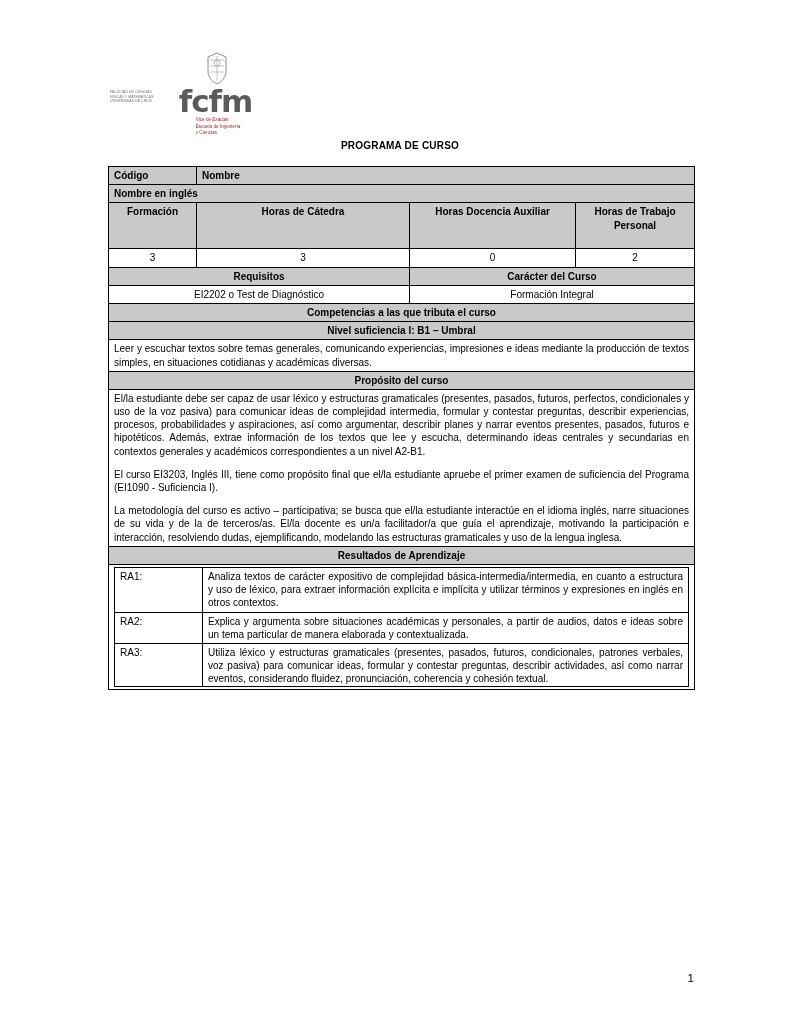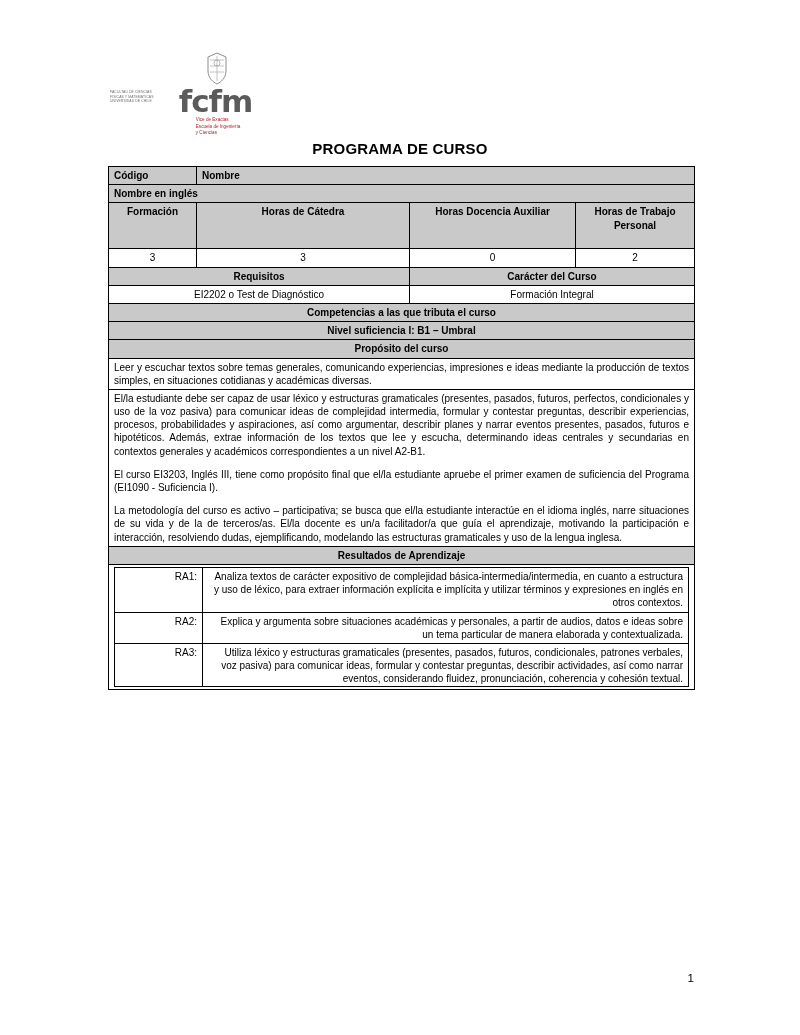--- a/index.html
+++ b/index.html
@@ -64,21 +64,21 @@
     line-height: 1.35;
     letter-spacing: .1px;
   }
   
   .doc-title {
     position: absolute;
     left: 0;
     right: 0;
     top: 140px;
     text-align: center;
-    font-size: 15px;
+    font-size: 10px;
     font-weight: bold;
     letter-spacing: .2px;
   }
   
   .tbl-wrap {
     position: absolute;
     left: 108px;
     top: 166px;
     width: 586px;
   }
@@ -109,21 +109,20 @@
     width: 100%;
     border-collapse: collapse;
     table-layout: fixed;
   }
   .ra-table td {
     border: 0;
     padding: 0 0 12px 0;
     font-size: 11.3px;
     line-height: 1.34;
     vertical-align: top;
-    text-align: right;
   }
   .ra-label { width: 88px; }
   .ra-body { text-align: justify; }
   .ra-table tr:last-child td { padding-bottom: 1px; }
   
   .page-number {
     position: absolute;
     right: 106px;
     top: 972px;
     font-size: 11.5px;
@@ -193,25 +192,25 @@
         <td class="ctr" colspan="2">Formación Integral</td>
       </tr>
 
       <tr>
         <td class="hdr ctr" colspan="4">Competencias a las que tributa el curso</td>
       </tr>
       <tr>
         <td class="hdr ctr" colspan="4">Nivel suficiencia I: B1 – Umbral</td>
       </tr>
       <tr>
+        <td class="just pad-cell" colspan="4">Leer y escuchar textos sobre temas generales, comunicando experiencias, impresiones e ideas mediante la producción de textos simples, en situaciones cotidianas y académicas diversas.</td>
+      </tr>
+
+      <tr>
         <td class="hdr ctr" colspan="4">Propósito del curso</td>
-      </tr>
-
-      <tr>
-        <td class="just pad-cell" colspan="4">Leer y escuchar textos sobre temas generales, comunicando experiencias, impresiones e ideas mediante la producción de textos simples, en situaciones cotidianas y académicas diversas.</td>
       </tr>
       <tr>
         <td class="pad-cell" colspan="4">
           <p class="para just">El/la estudiante debe ser capaz de usar léxico y estructuras gramaticales (presentes, pasados, futuros, perfectos, condicionales y uso de la voz pasiva) para comunicar ideas de complejidad intermedia, formular y contestar preguntas, describir experiencias, procesos, probabilidades y aspiraciones, así como argumentar, describir planes y narrar eventos presentes, pasados, futuros e hipotéticos. Además, extrae información de los textos que lee y escucha, determinando ideas centrales y secundarias en contextos generales y académicos correspondientes a un nivel A2-B1.</p>
           <p class="para just">El curso EI3203, Inglés III, tiene como propósito final que el/la estudiante apruebe el primer examen de suficiencia del Programa (EI1090 - Suficiencia I).</p>
           <p class="para just">La metodología del curso es activo – participativa; se busca que el/la estudiante interactúe en el idioma inglés, narre situaciones de su vida y de la de terceros/as. El/la docente es un/a facilitador/a que guía el aprendizaje, motivando la participación e interacción, resolviendo dudas, ejemplificando, modelando las estructuras gramaticales y uso de la lengua inglesa.</p>
         </td>
       </tr>
 
       <tr>

